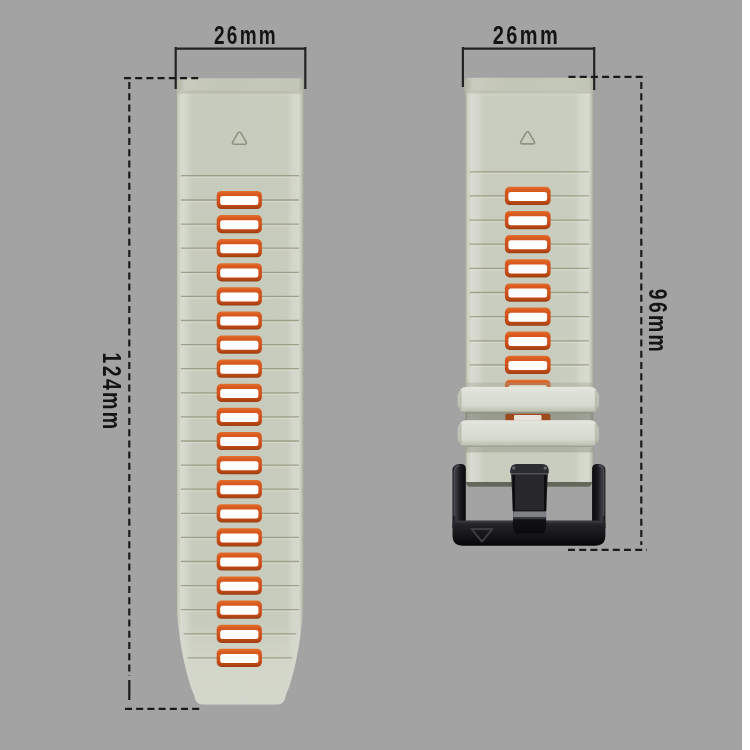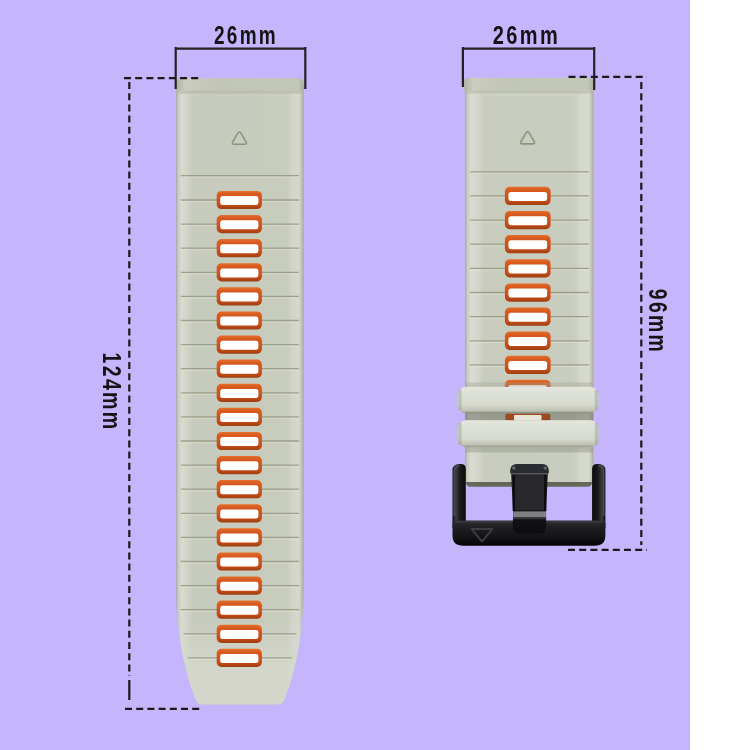--- a/index.html
+++ b/index.html
@@ -1,15 +1,15 @@
 <!DOCTYPE html>
 <html><head><meta charset="utf-8">
 <style>
 html,body{margin:0;padding:0;background:#ffffff;}
-#canvas{position:relative;width:690px;height:750px;background:#c4b5fd;overflow:hidden;
+#canvas{position:relative;width:742px;height:750px;background:#a3a3a3;overflow:hidden;
 font-family:"Liberation Sans", sans-serif;}
 </style></head><body>
 
 <div id="canvas">
 <svg width="750" height="750" viewBox="0 0 750 750" font-family="Liberation Sans, sans-serif">
 <defs>
 <linearGradient id="bandH" x1="0" y1="0" x2="1" y2="0">
  <stop offset="0" stop-color="#9fa491"></stop>
  <stop offset="0.012" stop-color="#c6cabb"></stop>
  <stop offset="0.04" stop-color="#d8dbd0"></stop>

